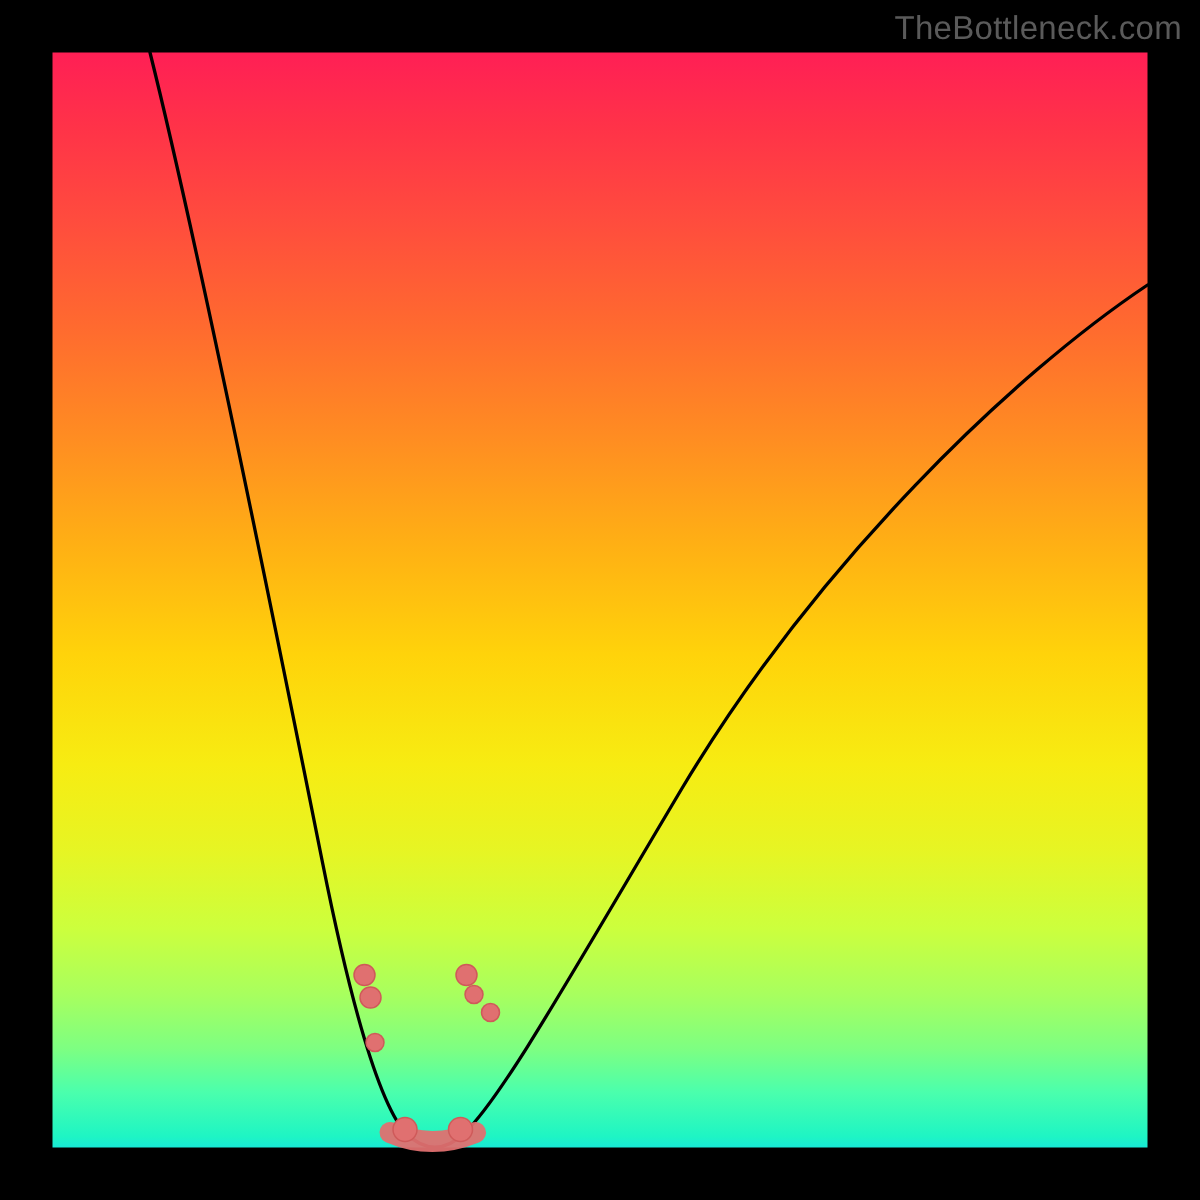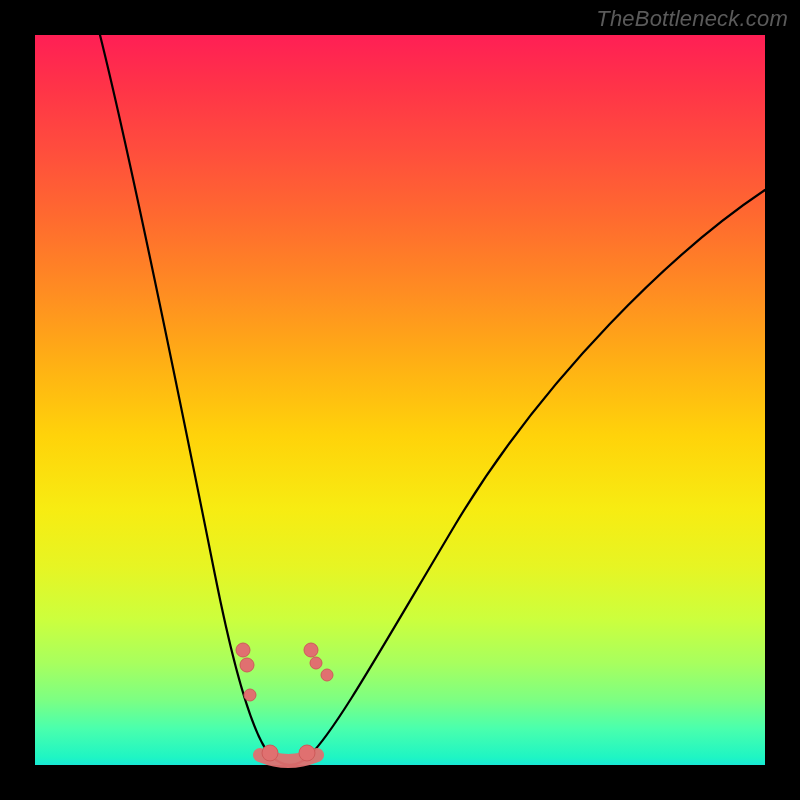--- a/index.html
+++ b/index.html
@@ -11,21 +11,20 @@
     overflow: hidden;
     font-family: Arial, Helvetica, sans-serif;
   }
   .frame {
     position: absolute;
     left: 0;
     top: 0;
     width: 800px;
     height: 800px;
     background: #000;
-    font-style: italic;
   }
   .plot-area {
     position: absolute;
     left: 35px;
     top: 35px;
     width: 730px;
     height: 730px;
     
     background: linear-gradient(
       to bottom,

